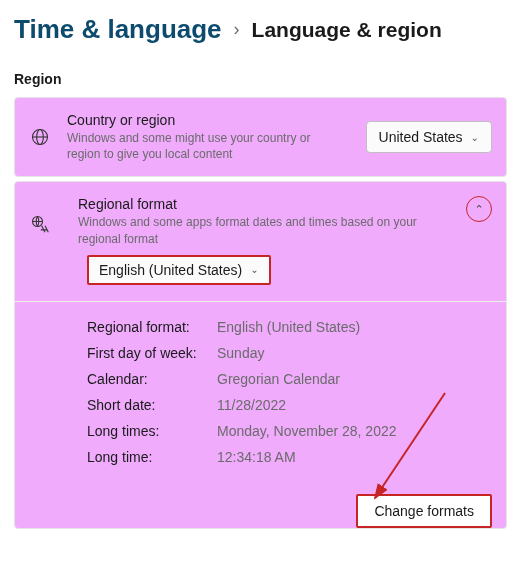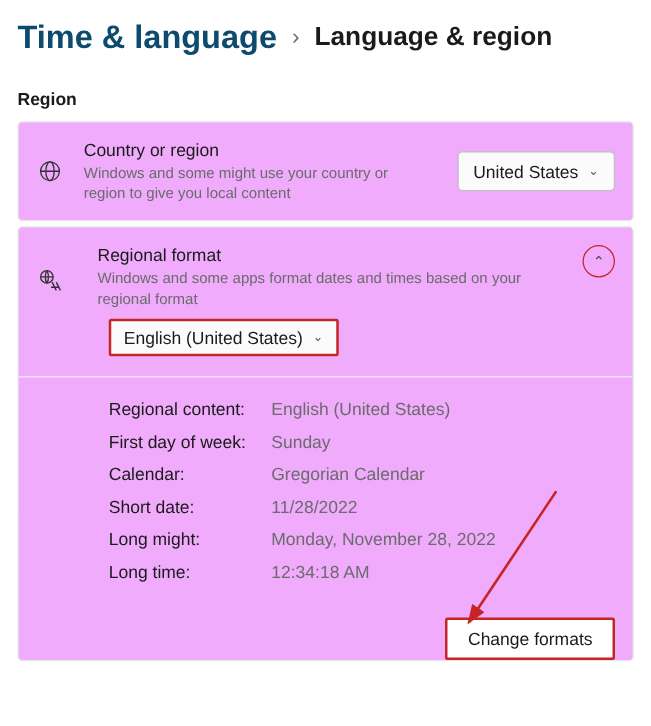--- a/index.html
+++ b/index.html
@@ -90,37 +90,37 @@
   </div>
   <div class="rf-dropdown-row">
     <div class="dropdown dropdown-red">
       <span>English (United States)</span>
       <span class="chevron">⌄</span>
     </div>
   </div>
 
   <div class="details">
     <div class="detail-row">
-      <div class="detail-label">Regional content:</div>
+      <div class="detail-label">Regional format:</div>
       <div class="detail-value">English (United States)</div>
     </div>
     <div class="detail-row">
       <div class="detail-label">First day of week:</div>
       <div class="detail-value">Sunday</div>
     </div>
     <div class="detail-row">
       <div class="detail-label">Calendar:</div>
       <div class="detail-value">Gregorian Calendar</div>
     </div>
     <div class="detail-row">
       <div class="detail-label">Short date:</div>
       <div class="detail-value">11/28/2022</div>
     </div>
     <div class="detail-row">
-      <div class="detail-label">Long might:</div>
+      <div class="detail-label">Long times:</div>
       <div class="detail-value">Monday, November 28, 2022</div>
     </div>
     <div class="detail-row">
       <div class="detail-label">Long time:</div>
       <div class="detail-value">12:34:18 AM</div>
     </div>
 
     <div class="change-btn">Change formats</div>
 
     <svg class="arrow-overlay" style="left:330px; top:86px; width:110px; height:120px;" viewBox="0 0 110 120">

